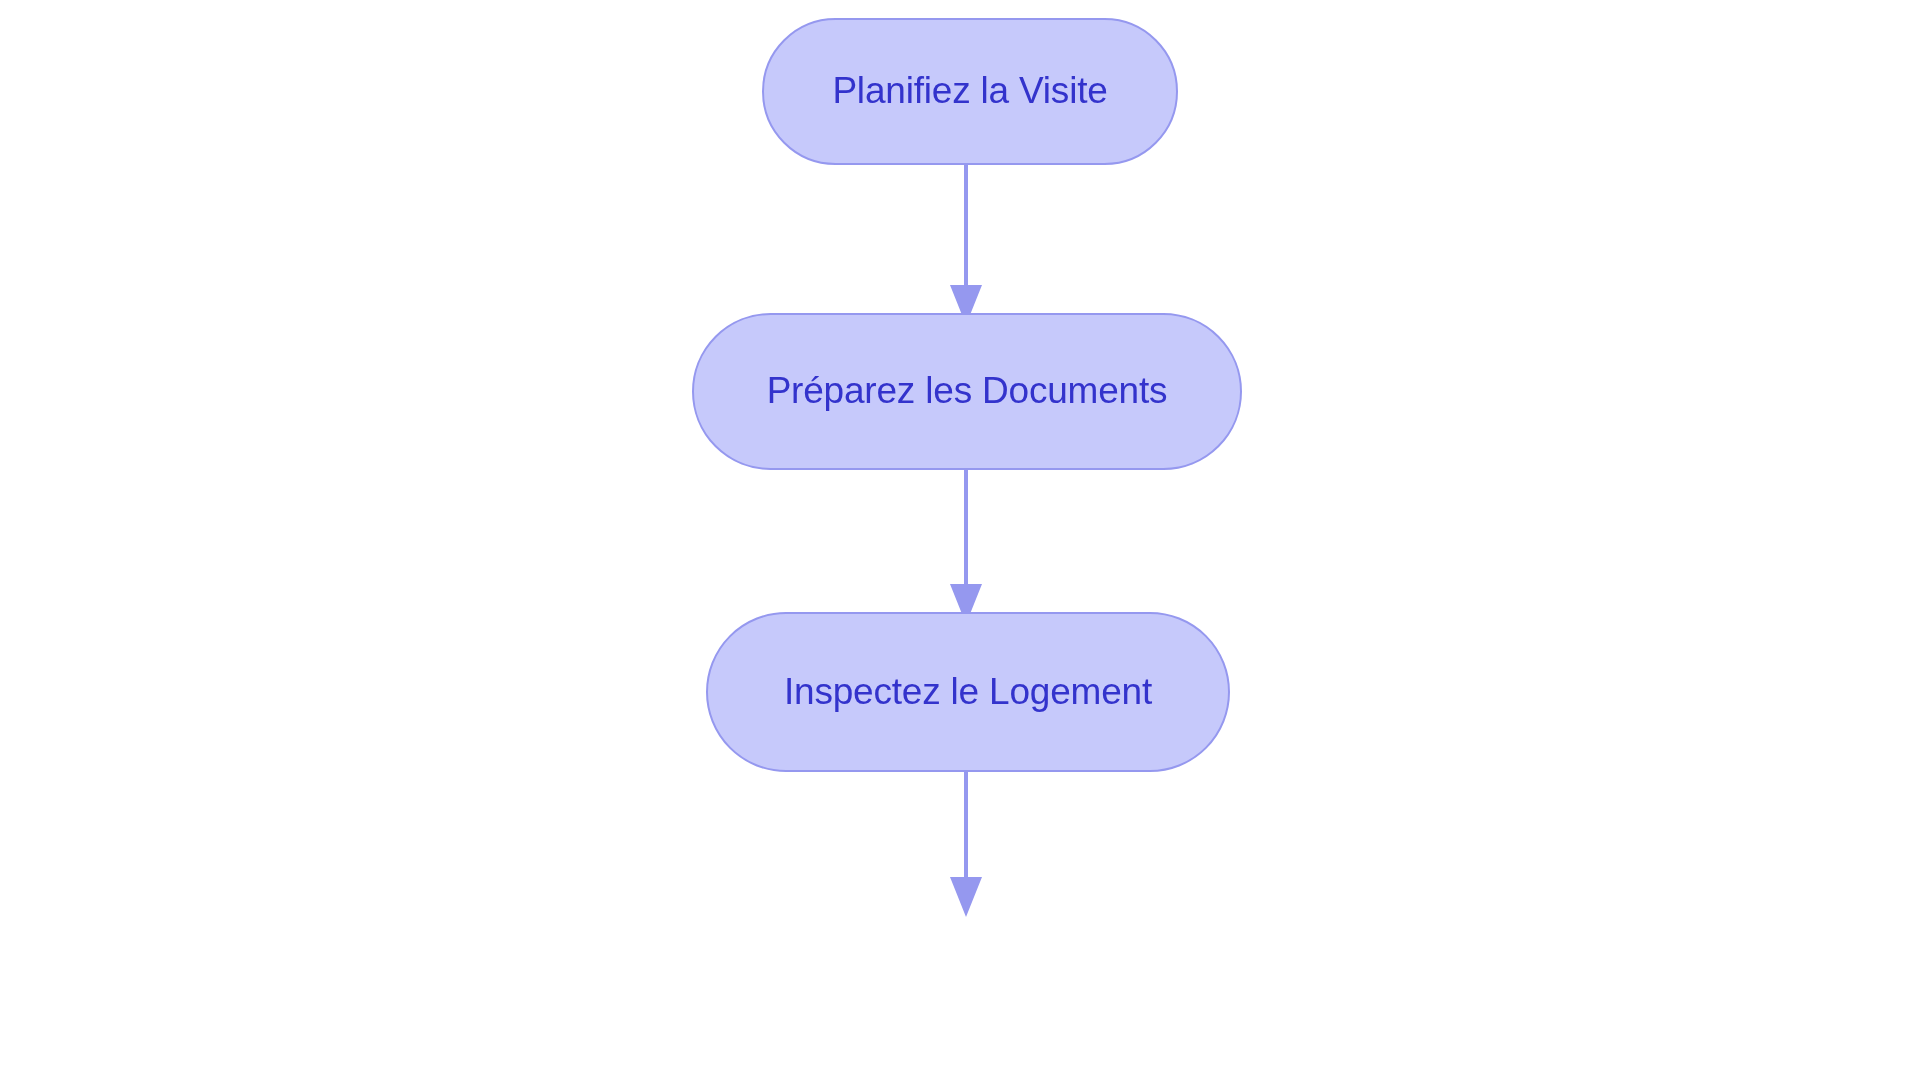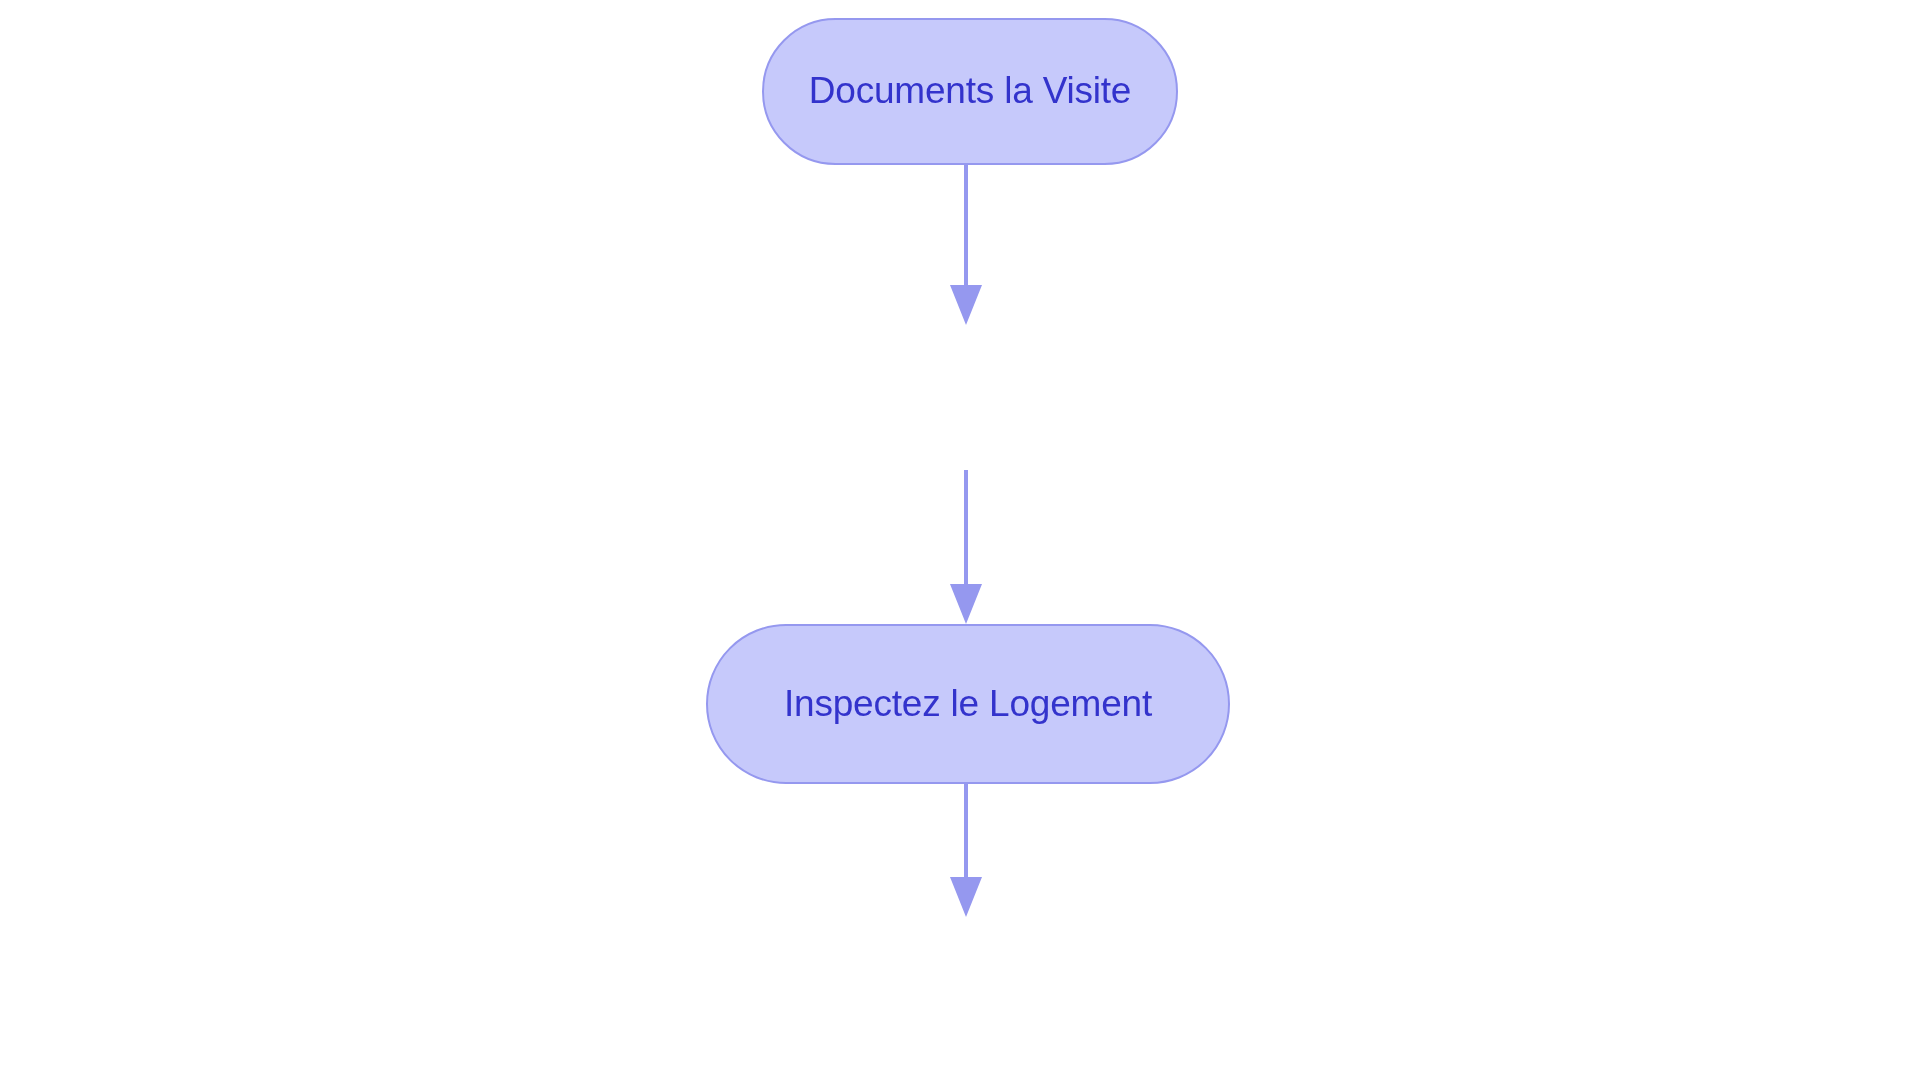--- a/index.html
+++ b/index.html
@@ -41,21 +41,21 @@
     font-family: "Liberation Sans", sans-serif;
     font-size: 37px;
     font-weight: 400;
     line-height: 1.2;
     color: #3333cc;
     white-space: nowrap;
     letter-spacing: -0.2px;
   }
   #node-1 { left: 762px; top: 18px;  width: 416px; height: 147px; border-radius: 74px; }
   #node-2 { left: 692px; top: 313px; width: 550px; height: 157px; border-radius: 79px; }
-  #node-3 { left: 706px; top: 612px; width: 524px; height: 160px; border-radius: 80px; margin-top: 12px; }
+  #node-3 { left: 706px; top: 612px; width: 524px; height: 160px; border-radius: 80px; }
   #node-4 { left: 608px; top: 905px; width: 714px; height: 165px; border-radius: 83px; }
 </style>
 </head>
 <body>
 
 <div id="flow-canvas">
 
   <svg class="flow-svg" viewBox="0 0 1920 1083" xmlns="http://www.w3.org/2000/svg">
     <defs>
       <marker id="arrowhead" markerWidth="10" markerHeight="8" refX="1" refY="4" orient="auto" markerUnits="strokeWidth">
@@ -70,22 +70,25 @@
     <g>
       <line x1="966" y1="470" x2="966" y2="588" stroke="#9598ef" stroke-width="4" marker-end="url(#arrowhead)"></line>
     </g>
 
     <g>
       <line x1="966" y1="772" x2="966" y2="881" stroke="#9598ef" stroke-width="4" marker-end="url(#arrowhead)"></line>
     </g>
   </svg>
 
   <div class="node" id="node-1">
-    <span class="node-label">Documents la Visite</span>
+    <span class="node-label">Planifiez la Visite</span>
   </div>
 
+  <div class="node" id="node-2">
+    <span class="node-label">Préparez les Documents</span>
+  </div>
 
   <div class="node" id="node-3">
     <span class="node-label">Inspectez le Logement</span>
   </div>
 
 
 </div>
 
 </body></html>

